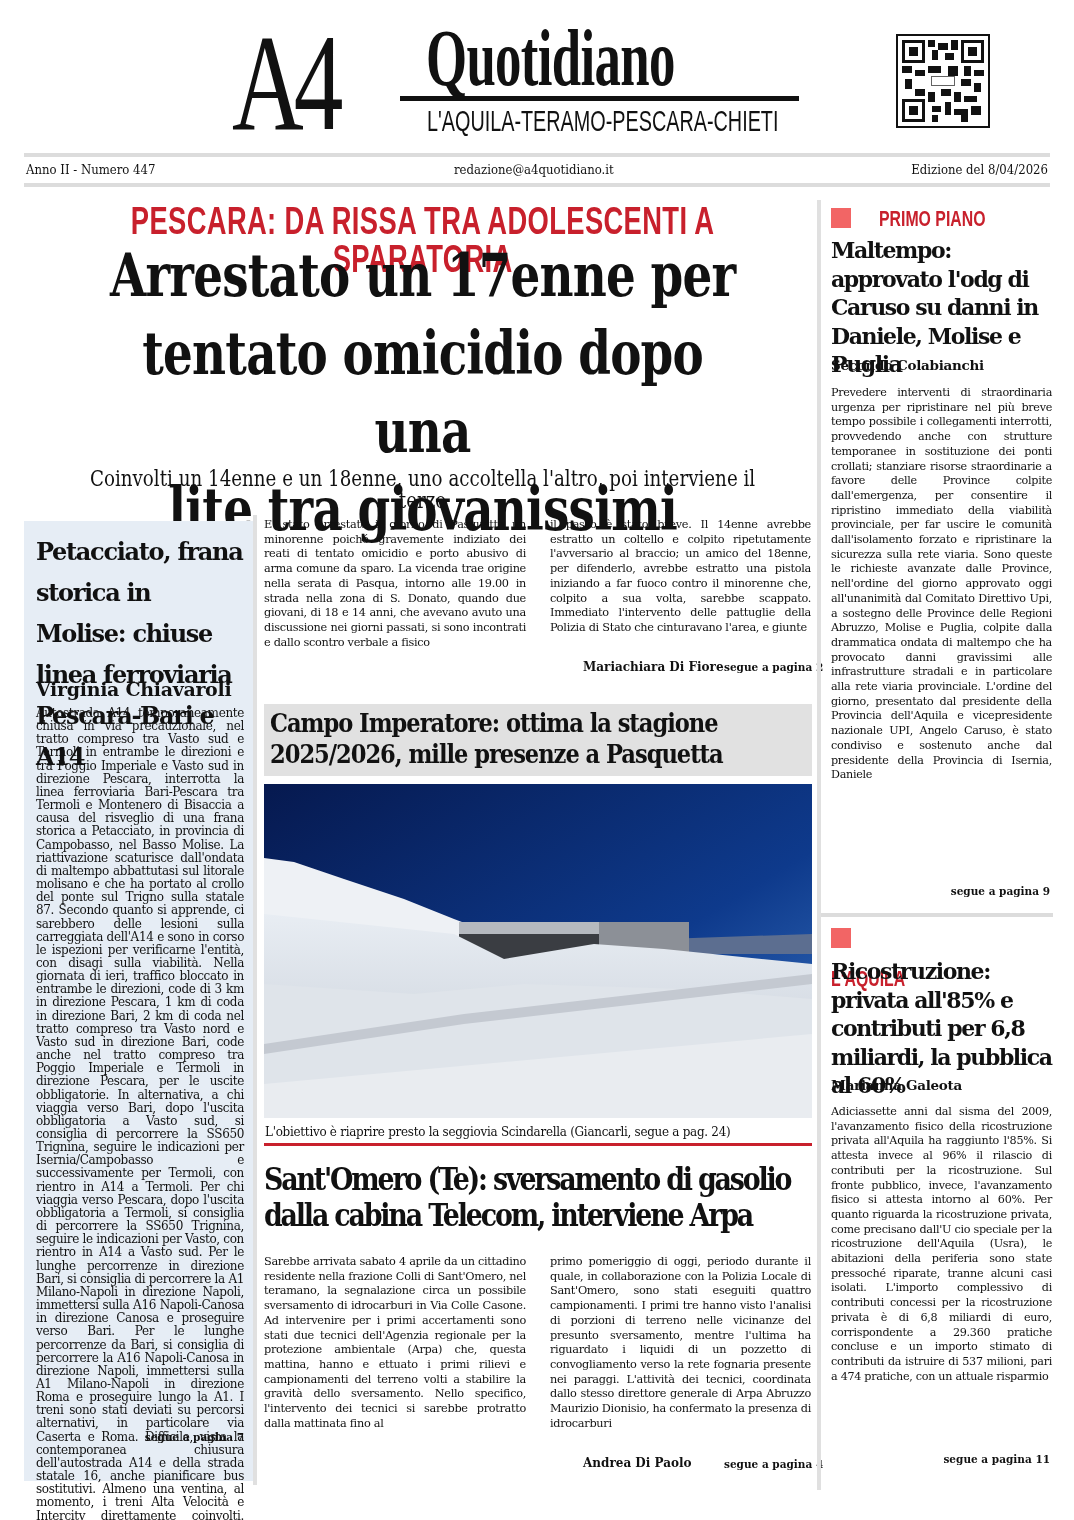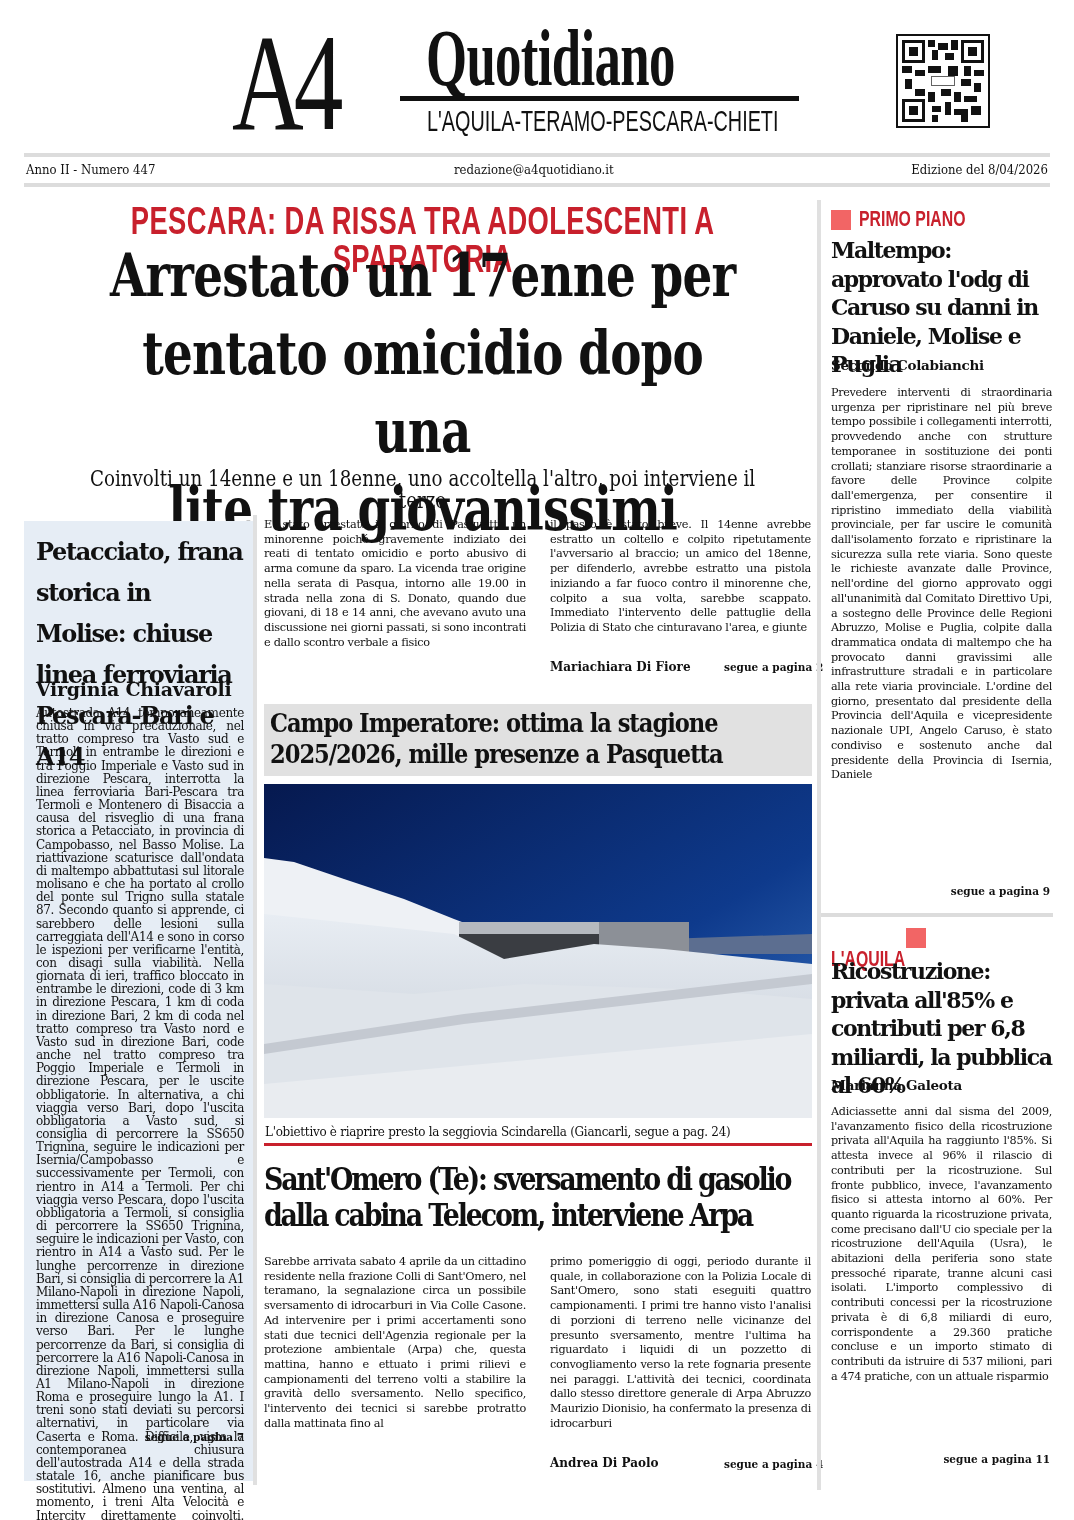--- a/index.html
+++ b/index.html
@@ -42,40 +42,40 @@
                 font-size: 24px; line-height: 41px; letter-spacing: -1.3px; }
   .left-author { position: absolute; left: 36px; top: 678px; font-weight: bold; font-size: 19px; letter-spacing: -0.3px; }
   .left-body { position: absolute; left: 36px; top: 707px; width: 208px; font-size: 12px; line-height: 13.15px;
                text-align: justify; letter-spacing: -0.35px; }
   .left-segue { position: absolute; left: 36px; top: 1431px; width: 208px; text-align: right; font-weight: bold; font-size: 10.5px; }
 
   
   .c-body { position: absolute; font-size: 11.3px; line-height: 14.7px; text-align: justify; letter-spacing: -0.3px; }
   .c-col1 { left: 264px; top: 518px; width: 262px; }
   .c-col2 { left: 550px; top: 518px; width: 261px; }
-  .byline { position: absolute; font-weight: bold; font-size: 12px; }
+  .byline { position: absolute; font-weight: bold; font-size: 12px; margin-left: 33px; }
   .segue { position: absolute; font-weight: bold; font-size: 10.5px; }
 
   
   .campo-head-bg { position: absolute; left: 264px; top: 704px; width: 548px; height: 72px; background: #e1e1e1; }
   .campo-title { position: absolute; left: 270px; top: 708px; width: 620px; font-weight: bold; font-size: 26px; line-height: 31px;
                  letter-spacing: -1.2px; transform: scaleX(0.87); transform-origin: left top; }
   .photo { position: absolute; left: 264px; top: 784px; width: 548px; height: 334px; overflow: hidden; }
   .photo svg { width: 100%; height: 100%; display: block; }
   .caption { position: absolute; left: 265px; top: 1124px; font-size: 13px; transform: scaleX(0.92); transform-origin: left top; letter-spacing: -0.3px; }
   .caption-rule { position: absolute; left: 264px; top: 1143px; width: 548px; height: 3px; background: #c8202c; }
 
   
   .som-title { position: absolute; left: 264px; top: 1161px; width: 660px; font-weight: bold; font-size: 32px; line-height: 36px;
                letter-spacing: -2.6px; transform: scaleX(0.84); transform-origin: left top; }
   .s-col1 { left: 264px; top: 1255px; width: 262px; }
   .s-col2 { left: 550px; top: 1255px; width: 261px; }
 
   .center-right-rule { position: absolute; left: 817px; top: 200px; width: 4px; height: 1290px; background: #e0e0e0; }
-  .r-section { position: absolute; display: flex; align-items: flex-end; }
+  .r-section { position: absolute; display: flex; align-items: flex-start; gap: 20px; }
   .r-square { width: 20px; height: 20px; background: #f26565; margin-right: 8px; }
   .r-label { font-family: "Liberation Sans", sans-serif; font-weight: bold; color: #c8202c; font-size: 22px; line-height: 1;
              transform: scaleX(0.72); transform-origin: left center; white-space: nowrap; }
   .r-title { position: absolute; left: 831px; width: 230px; font-weight: bold; font-size: 22px; line-height: 28.5px; letter-spacing: -1.4px; }
   .r-author { position: absolute; left: 831px; font-weight: bold; font-size: 13.5px; letter-spacing: -0.3px; }
   .r-body { position: absolute; left: 831px; width: 221px; font-size: 11.2px; line-height: 14.7px; text-align: justify; letter-spacing: -0.3px; }
   .r-segue { position: absolute; left: 831px; width: 219px; text-align: right; font-weight: bold; font-size: 10.5px; }
   .r-divider { position: absolute; left: 821px; top: 913px; width: 232px; height: 4px; background: #dcdcdc; }
 </style>
 </head>

